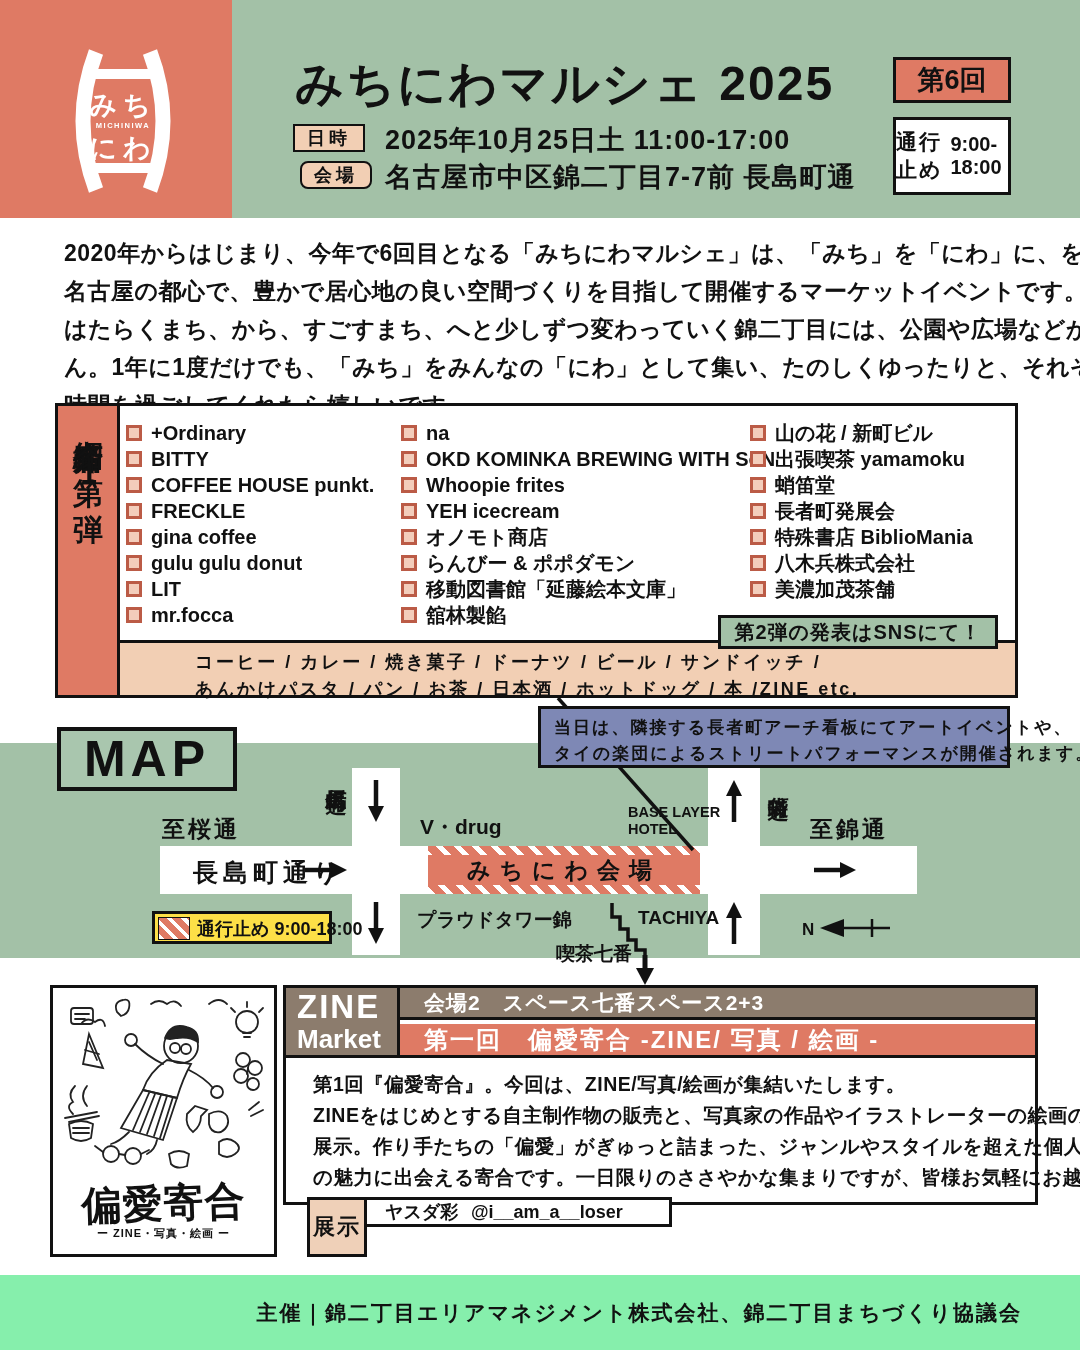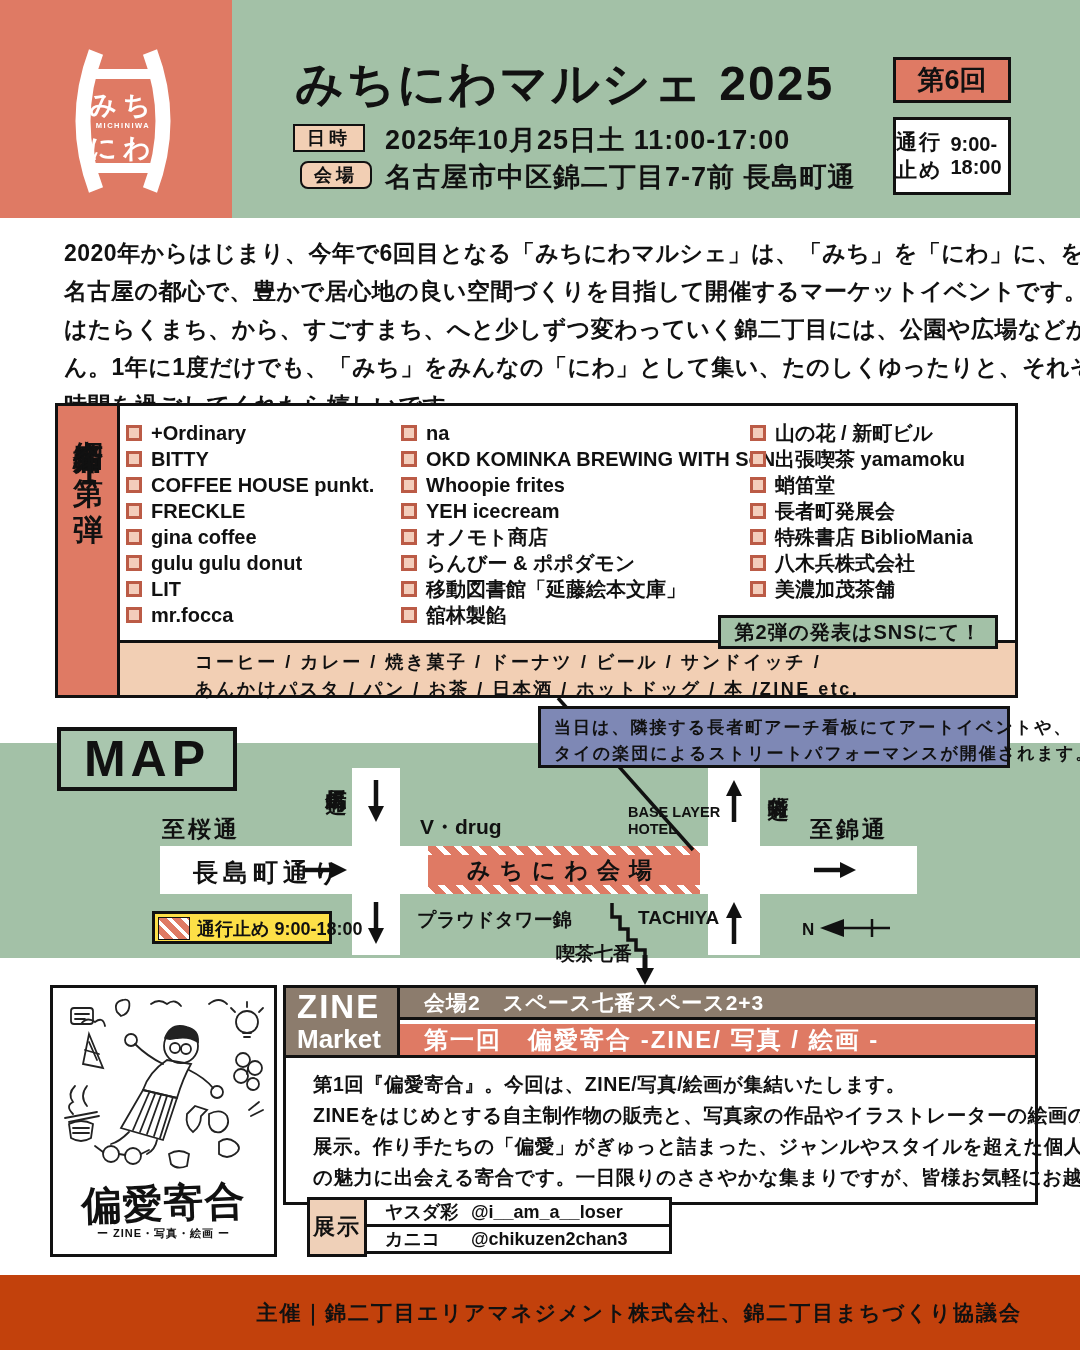--- a/index.html
+++ b/index.html
@@ -66,21 +66,21 @@
          display:flex;align-items:center;color:#fff;font-size:24px;font-weight:bold;letter-spacing:2px;padding-left:24px;}
   .zpar{position:absolute;left:27px;top:81px;}
   .zpar div{font-size:19.5px;font-weight:600;line-height:31px;letter-spacing:0.5px;white-space:nowrap;}
   .exlabel{left:307px;top:1197px;width:60px;height:60px;background:#efd0b8;border:3px solid #111;box-sizing:border-box;z-index:3;
      display:flex;align-items:center;justify-content:center;font-size:22px;font-weight:bold;letter-spacing:2px;}
   .exrows{left:364px;top:1197px;width:308px;z-index:3;}
   .exrow{height:30px;background:#fff;border:3px solid #111;box-sizing:border-box;display:flex;align-items:center;font-size:18px;font-weight:bold;}
   .exrow+.exrow{margin-top:-3px;}
   .exrow .nm{margin-left:18px;width:86px;}
   
-  .footer{left:0;top:1275px;width:1080px;height:75px;background:#c2410c;box-sizing:border-box;
+  .footer{left:0;top:1275px;width:1080px;height:75px;background:#86efac;box-sizing:border-box;
           display:flex;align-items:center;justify-content:flex-end;padding-right:58px;}
   .footer div{font-size:21px;font-weight:bold;letter-spacing:2px;}
   svg{display:block;}
 </style>
 </head>
 <body>
 
 <div class="page">
 
   <div class="abs hdr-salmon"></div>
@@ -389,23 +389,19 @@
       <div>くださいませ。</div>
     </div>
   </div>
 
   <div class="abs exlabel">展示</div>
   <div class="abs exrows">
     <div class="exrow">
       <span class="nm">ヤスダ彩</span>
       <span>@i__am_a__loser</span>
     </div>
-    <div class="exrow">
-      <span class="nm">カニコ</span>
-      <span>@chikuzen2chan3</span>
-    </div>
   </div>
 
   <div class="abs footer">
     <div class="nw">主催｜錦二丁目エリアマネジメント株式会社、錦二丁目まちづくり協議会</div>
   </div>
 
 </div>
 
 </body></html>

